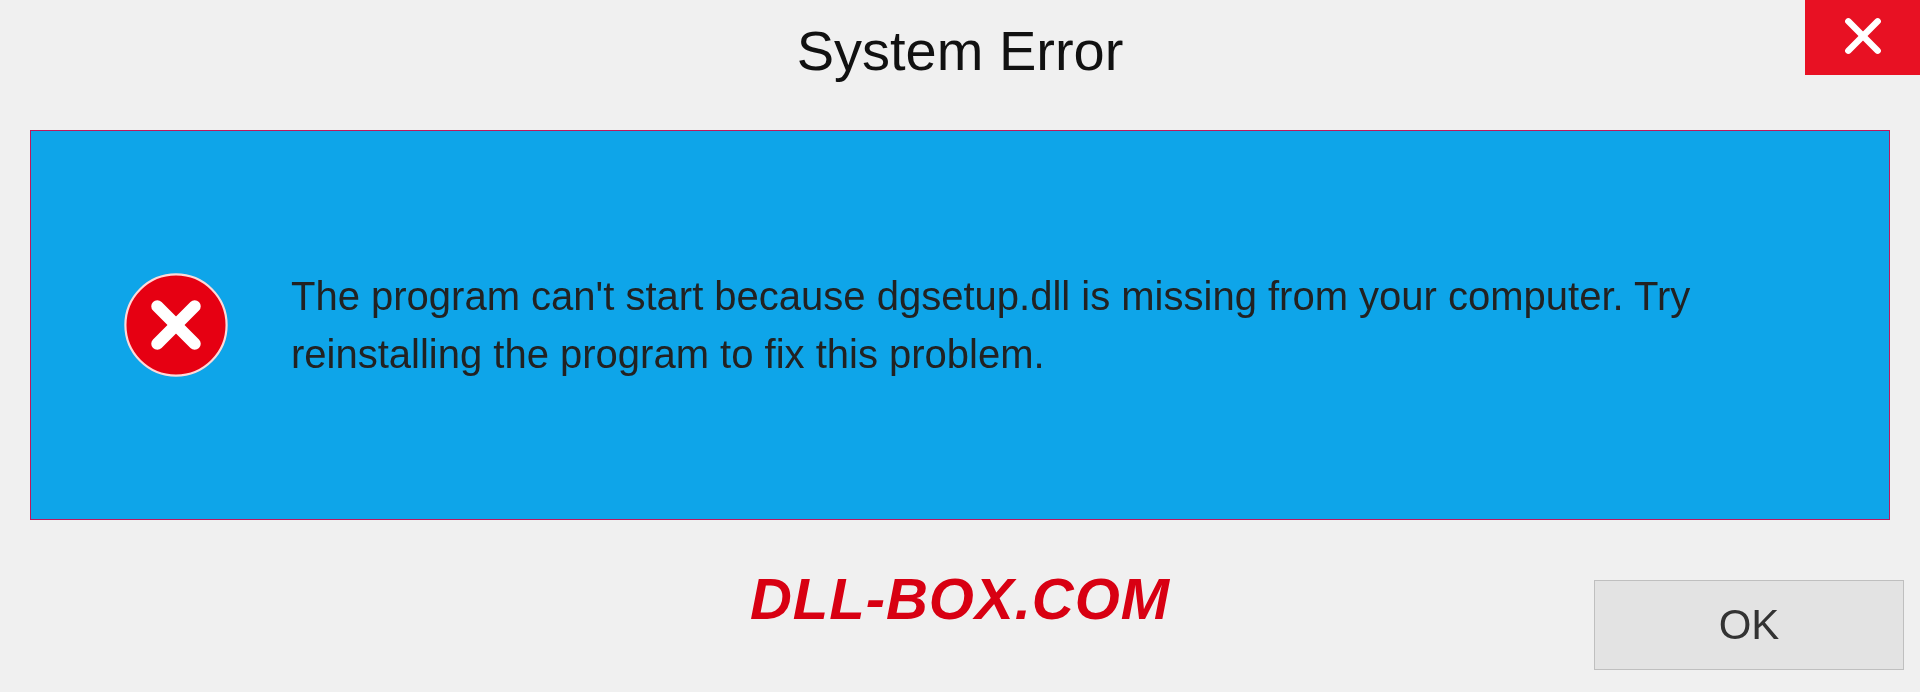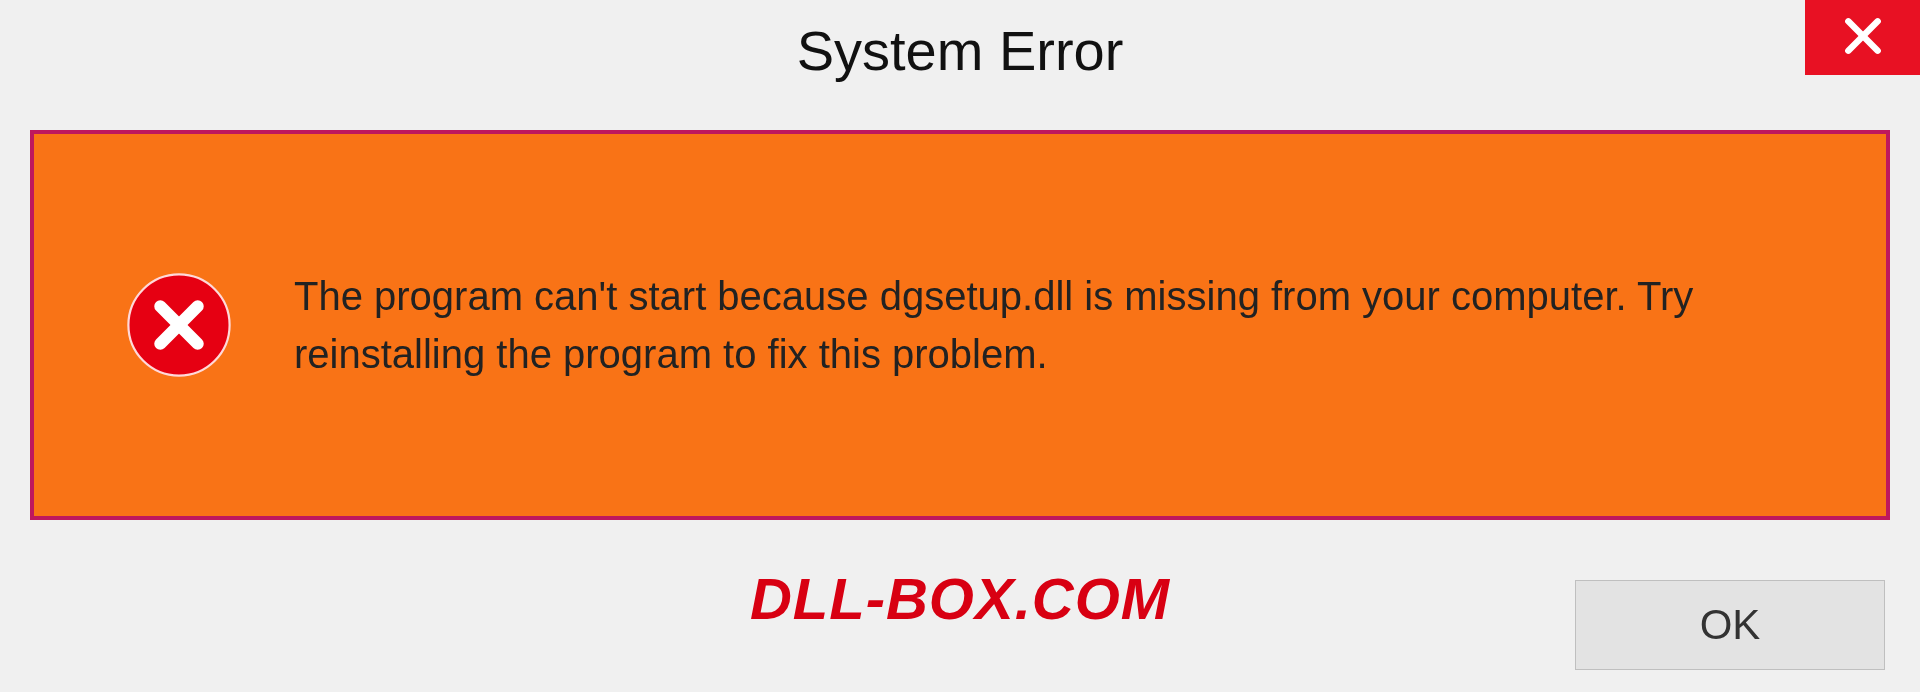--- a/index.html
+++ b/index.html
@@ -45,22 +45,22 @@
       align-items: center;
       justify-content: center;
       cursor: pointer;
     }
     .close-button svg {
       width: 44px;
       height: 44px;
     }
     .content-area {
       margin: 30px 30px 0 30px;
-      background: #f97316;
-      border: 4px solid #be185d;
+      background: #0ea5e9;
+      border: 1px solid #be185d;
       height: 390px;
       display: flex;
       align-items: center;
       padding: 0 70px 0 90px;
     }
     .error-icon {
       width: 110px;
       height: 110px;
       flex-shrink: 0;
       margin-right: 60px;
@@ -73,21 +73,21 @@
     }
     .footer {
       position: absolute;
       bottom: 25px;
       left: 0;
       right: 0;
       height: 110px;
       display: flex;
       align-items: center;
       justify-content: flex-end;
-      padding: 0 35px;
+      padding: 0 16px;
     }
     .watermark {
       position: absolute;
       left: 50%;
       transform: translateX(-50%);
       bottom: 35px;
       font-size: 58px;
       font-weight: 800;
       font-style: italic;
       color: #d80012;

